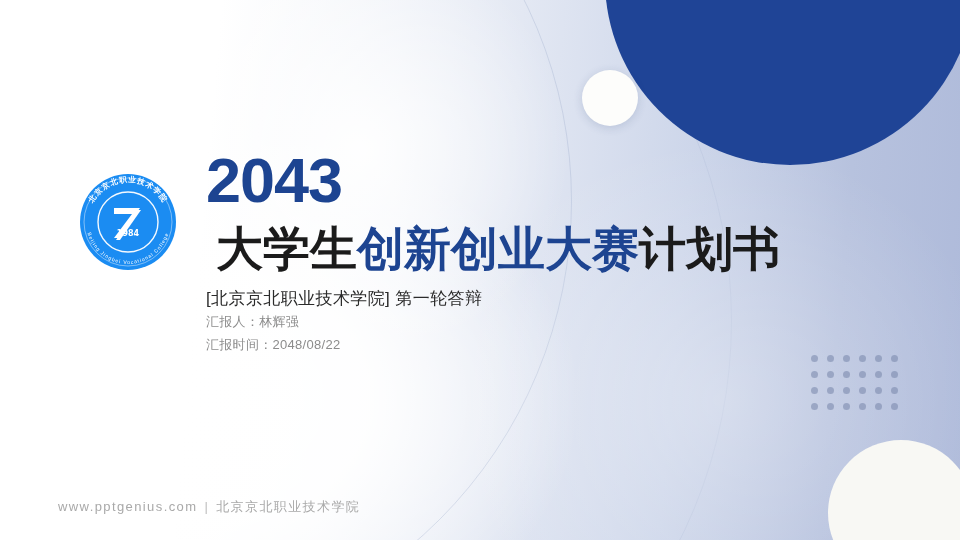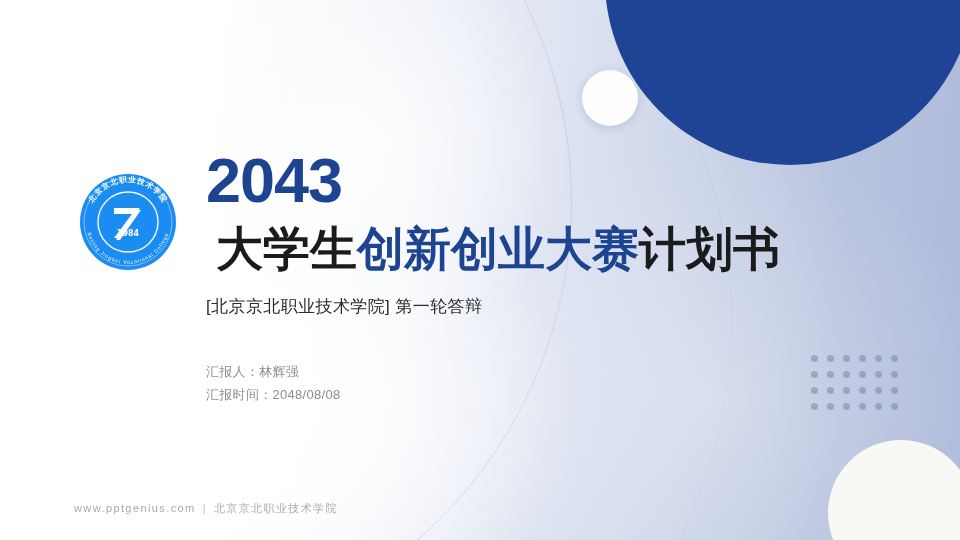--- a/index.html
+++ b/index.html
@@ -143,39 +143,38 @@
     font-size: 47px;
     line-height: 1.14;
     font-weight: bold;
     color: #1b1b1b;
     letter-spacing: 0px;
     white-space: nowrap;
     margin: 10px;
   }
   .maintitle .hl { color: #1d4491; }
   .subtitle {
-    margin-top: 20px;
+    margin-top: 12px;
     font-size: 17px;
     color: #2b2b2b;
     letter-spacing: 0.4px;
   }
   .meta {
-    margin-top: 42px;
     font-size: 13px;
     line-height: 1.78;
     color: #8c8c8c;
     letter-spacing: 0.3px;
   }
 
   
   .footer {
     position: absolute;
-    left: 74px;
+    left: 58px;
     bottom: 24px;
-    font-size: 11px;
+    font-size: 13px;
     color: #a9a9a9;
     letter-spacing: 1.4px;
   }
   .footer .sep { margin: 0 7px; color: #bdbdbd; }
 </style>
 </head>
 <body>
 
 <div id="slide">
 
@@ -243,21 +242,21 @@
     <div class="year">2043</div>
 
     <div class="maintitle">
       <span>大学生</span><span class="hl">创新创业大赛</span><span>计划书</span>
     </div>
 
     <div class="subtitle">[北京京北职业技术学院] 第一轮答辩</div>
 
     <div class="meta">
       <div>汇报人：林辉强</div>
-      <div>汇报时间：2048/08/08</div>
+      <div>汇报时间：2048/08/22</div>
     </div>
   </div>
 
   <div class="footer">
     <span>www.pptgenius.com</span><span class="sep">|</span><span>北京京北职业技术学院</span>
   </div>
 
 </div>
 
 </body></html>

